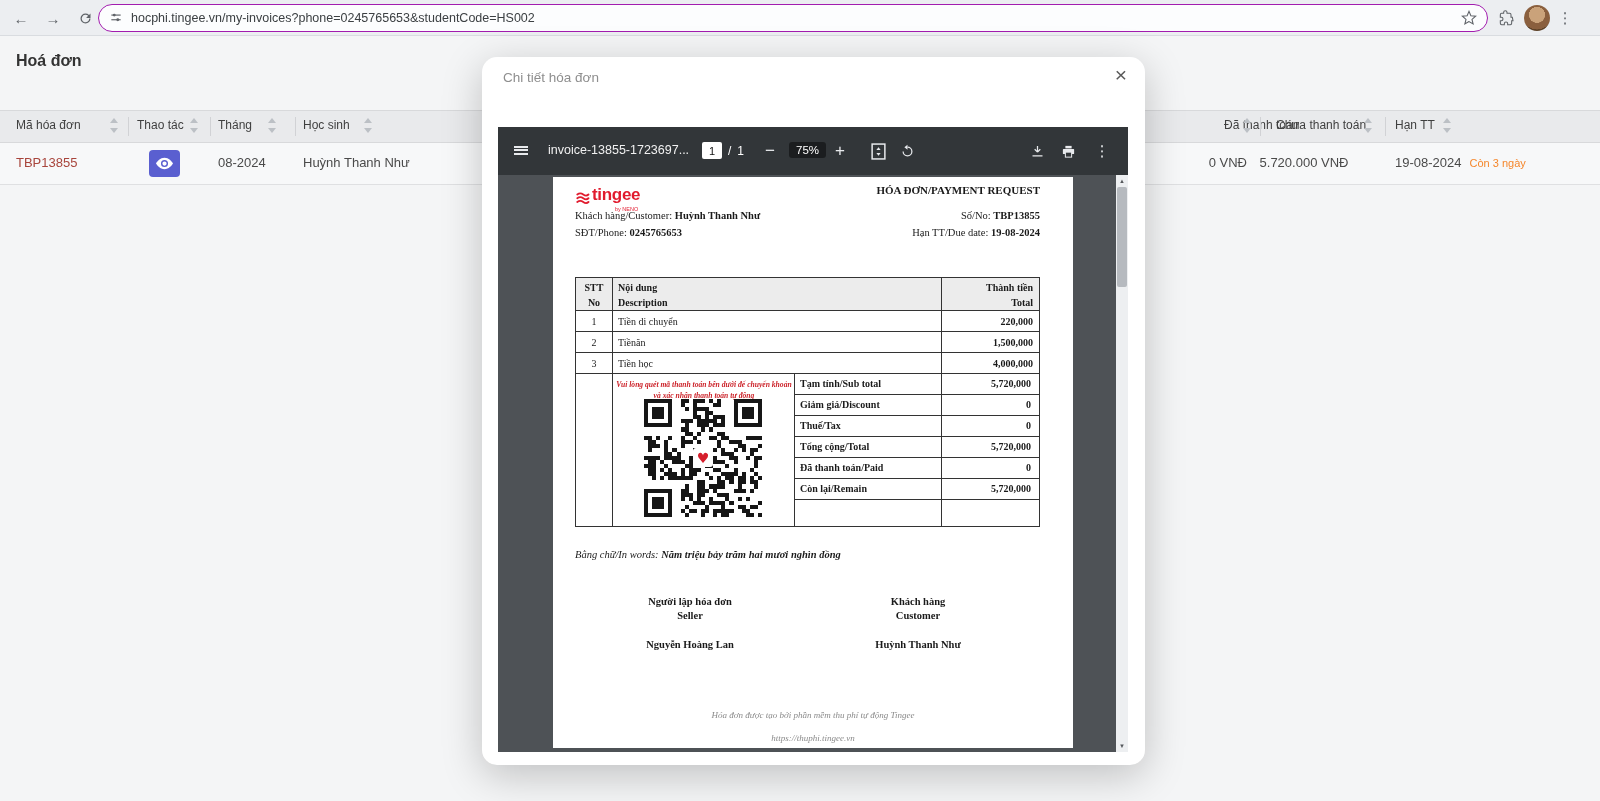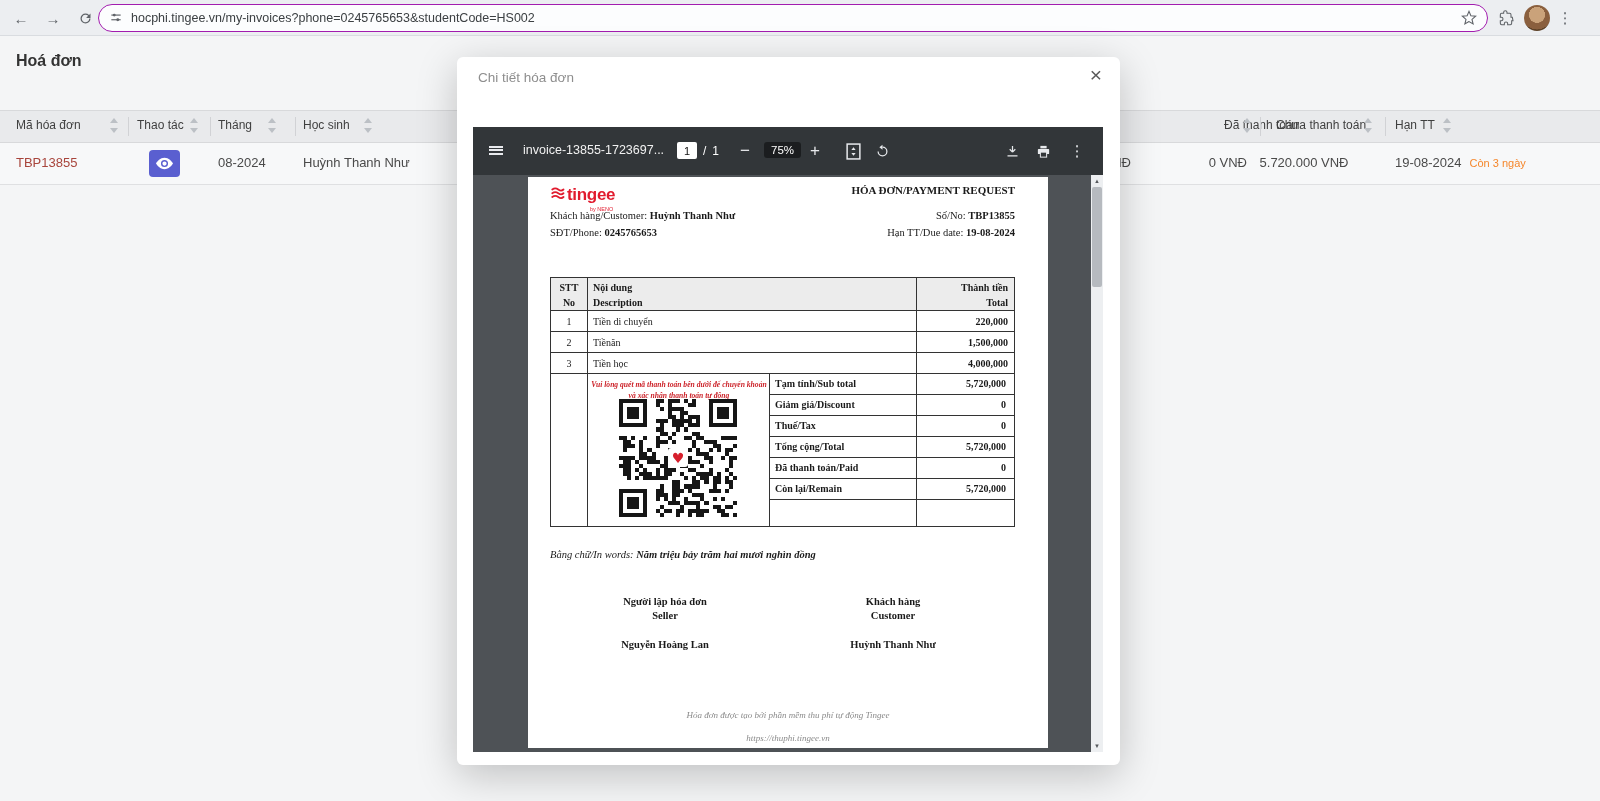--- a/index.html
+++ b/index.html
@@ -22,42 +22,42 @@
   .sorter:before{top:0;border-bottom:5px solid #bcc0c5}
   .sorter:after{bottom:0;border-top:5px solid #bcc0c5}
   .vdiv{position:absolute;top:117px;width:1px;height:19px;background:#d1d2d5}
   .trow{position:absolute;left:0;top:143px;width:1600px;height:42px;background:#f7f8f9;border-bottom:1px solid #dfe0e2}
   .td{position:absolute;top:155px;font-size:13px;color:#4a4a4a;white-space:nowrap}
 
   .eye-btn{position:absolute;left:149px;top:150px;width:31px;height:27px;border-radius:4px;background:#5a5fd0;display:flex;align-items:center;justify-content:center;cursor:pointer}
   .badge-due{font-size:11px;color:#f5862b;margin-left:8px}
 
   
-  .modal{position:absolute;left:457px;top:57px;width:663px;height:708px;background:#fff;border-radius:6px;box-shadow:0 10px 40px rgba(0,0,0,.22);z-index:100}
+  .modal{position:absolute;left:482px;top:57px;width:663px;height:708px;background:#fff;border-radius:15px;box-shadow:0 10px 40px rgba(0,0,0,.22);z-index:100}
   .modal-title{position:absolute;left:21px;top:13px;font-size:13.5px;color:#8e8e8e}
   .modal-close{position:absolute;right:10px;top:4px;width:28px;height:28px;display:flex;align-items:center;justify-content:center;font-size:21px;color:#595959;cursor:pointer}
 
   
   .viewer{position:absolute;left:16px;top:70px;width:630px;height:625px;background:#4e5256;overflow:hidden}
   .pdf-toolbar{position:absolute;left:0;top:0;width:630px;height:48px;background:#323639;color:#e8eaed}
   .tb-ic{position:absolute;display:flex;align-items:center;justify-content:center;cursor:pointer;color:#e8eaed}
   .hamb span{display:block;width:14px;height:2px;background:#e8eaed;margin:1.5px 0}
   .fname{position:absolute;left:50px;top:16px;width:152px;font-size:12.5px;color:#f1f1f1;white-space:nowrap;overflow:hidden;text-overflow:ellipsis}
   .pagegrp{position:absolute;left:204px;top:15px;display:flex;align-items:center;gap:6px;font-size:12px;color:#fff}
   .pagebox{width:20px;height:17px;background:#fff;color:#111;border-radius:2px;display:flex;align-items:center;justify-content:center;font-size:11px}
   .zoompill{position:absolute;left:291px;top:15px;background:rgba(0,0,0,.45);border-radius:3px;padding:2px 7px;font-size:11.5px;color:#fff}
 
   .pdf-scroll{position:absolute;right:0;top:48px;bottom:0;width:12px;background:#edeff1}
   .scr-arrow{position:absolute;left:0;width:12px;height:10px;display:flex;align-items:center;justify-content:center;font-size:6px;color:#55585c;cursor:pointer}
   .scr-thumb{position:absolute;left:1px;top:12px;width:10px;height:100px;background:#b6babf;border-radius:2px;cursor:pointer}
 
   
   .sheet{position:absolute;left:55px;top:50px;width:520px;height:571px;background:#fff;color:#1a1a1a;font-family:"Liberation Serif",serif}
   .sheet .b{font-weight:bold}
-  .logo{position:absolute;left:22px;top:8px;display:flex;align-items:flex-start;gap:2px;color:#e11b2e;font-weight:bold;font-size:17px;font-family:"Liberation Sans",sans-serif;letter-spacing:-.3px}
+  .logo{position:absolute;left:22px;top:8px;display:flex;align-items:flex-end;gap:2px;color:#e11b2e;font-weight:bold;font-size:17px;font-family:"Liberation Sans",sans-serif;letter-spacing:-.3px}
   .logo-tag{position:absolute;left:62px;top:29px;font-size:5.5px;color:#e11b2e;font-family:"Liberation Sans",sans-serif}
   .doc-title{position:absolute;right:33px;top:7px;font-size:11px;font-weight:bold}
   .meta{position:absolute;font-size:10.5px;white-space:nowrap}
 
   .inv-table{position:absolute;left:22px;top:100px;width:465px;height:250px;border:1px solid #333;font-size:10px}
   .line{position:absolute;background:#333}
   .inv-hbg{position:absolute;left:0;top:0;width:463px;height:32px;background:#ececec}
   .hcellsm{position:absolute;font-weight:bold;font-size:10px;line-height:1.45}
   .itm{position:absolute;font-size:10px;white-space:nowrap}
   .qr-note{position:absolute;left:40px;top:101px;width:176px;text-align:center;color:#cc2229;font-weight:bold;font-style:italic;font-size:7.6px;line-height:1.5}

